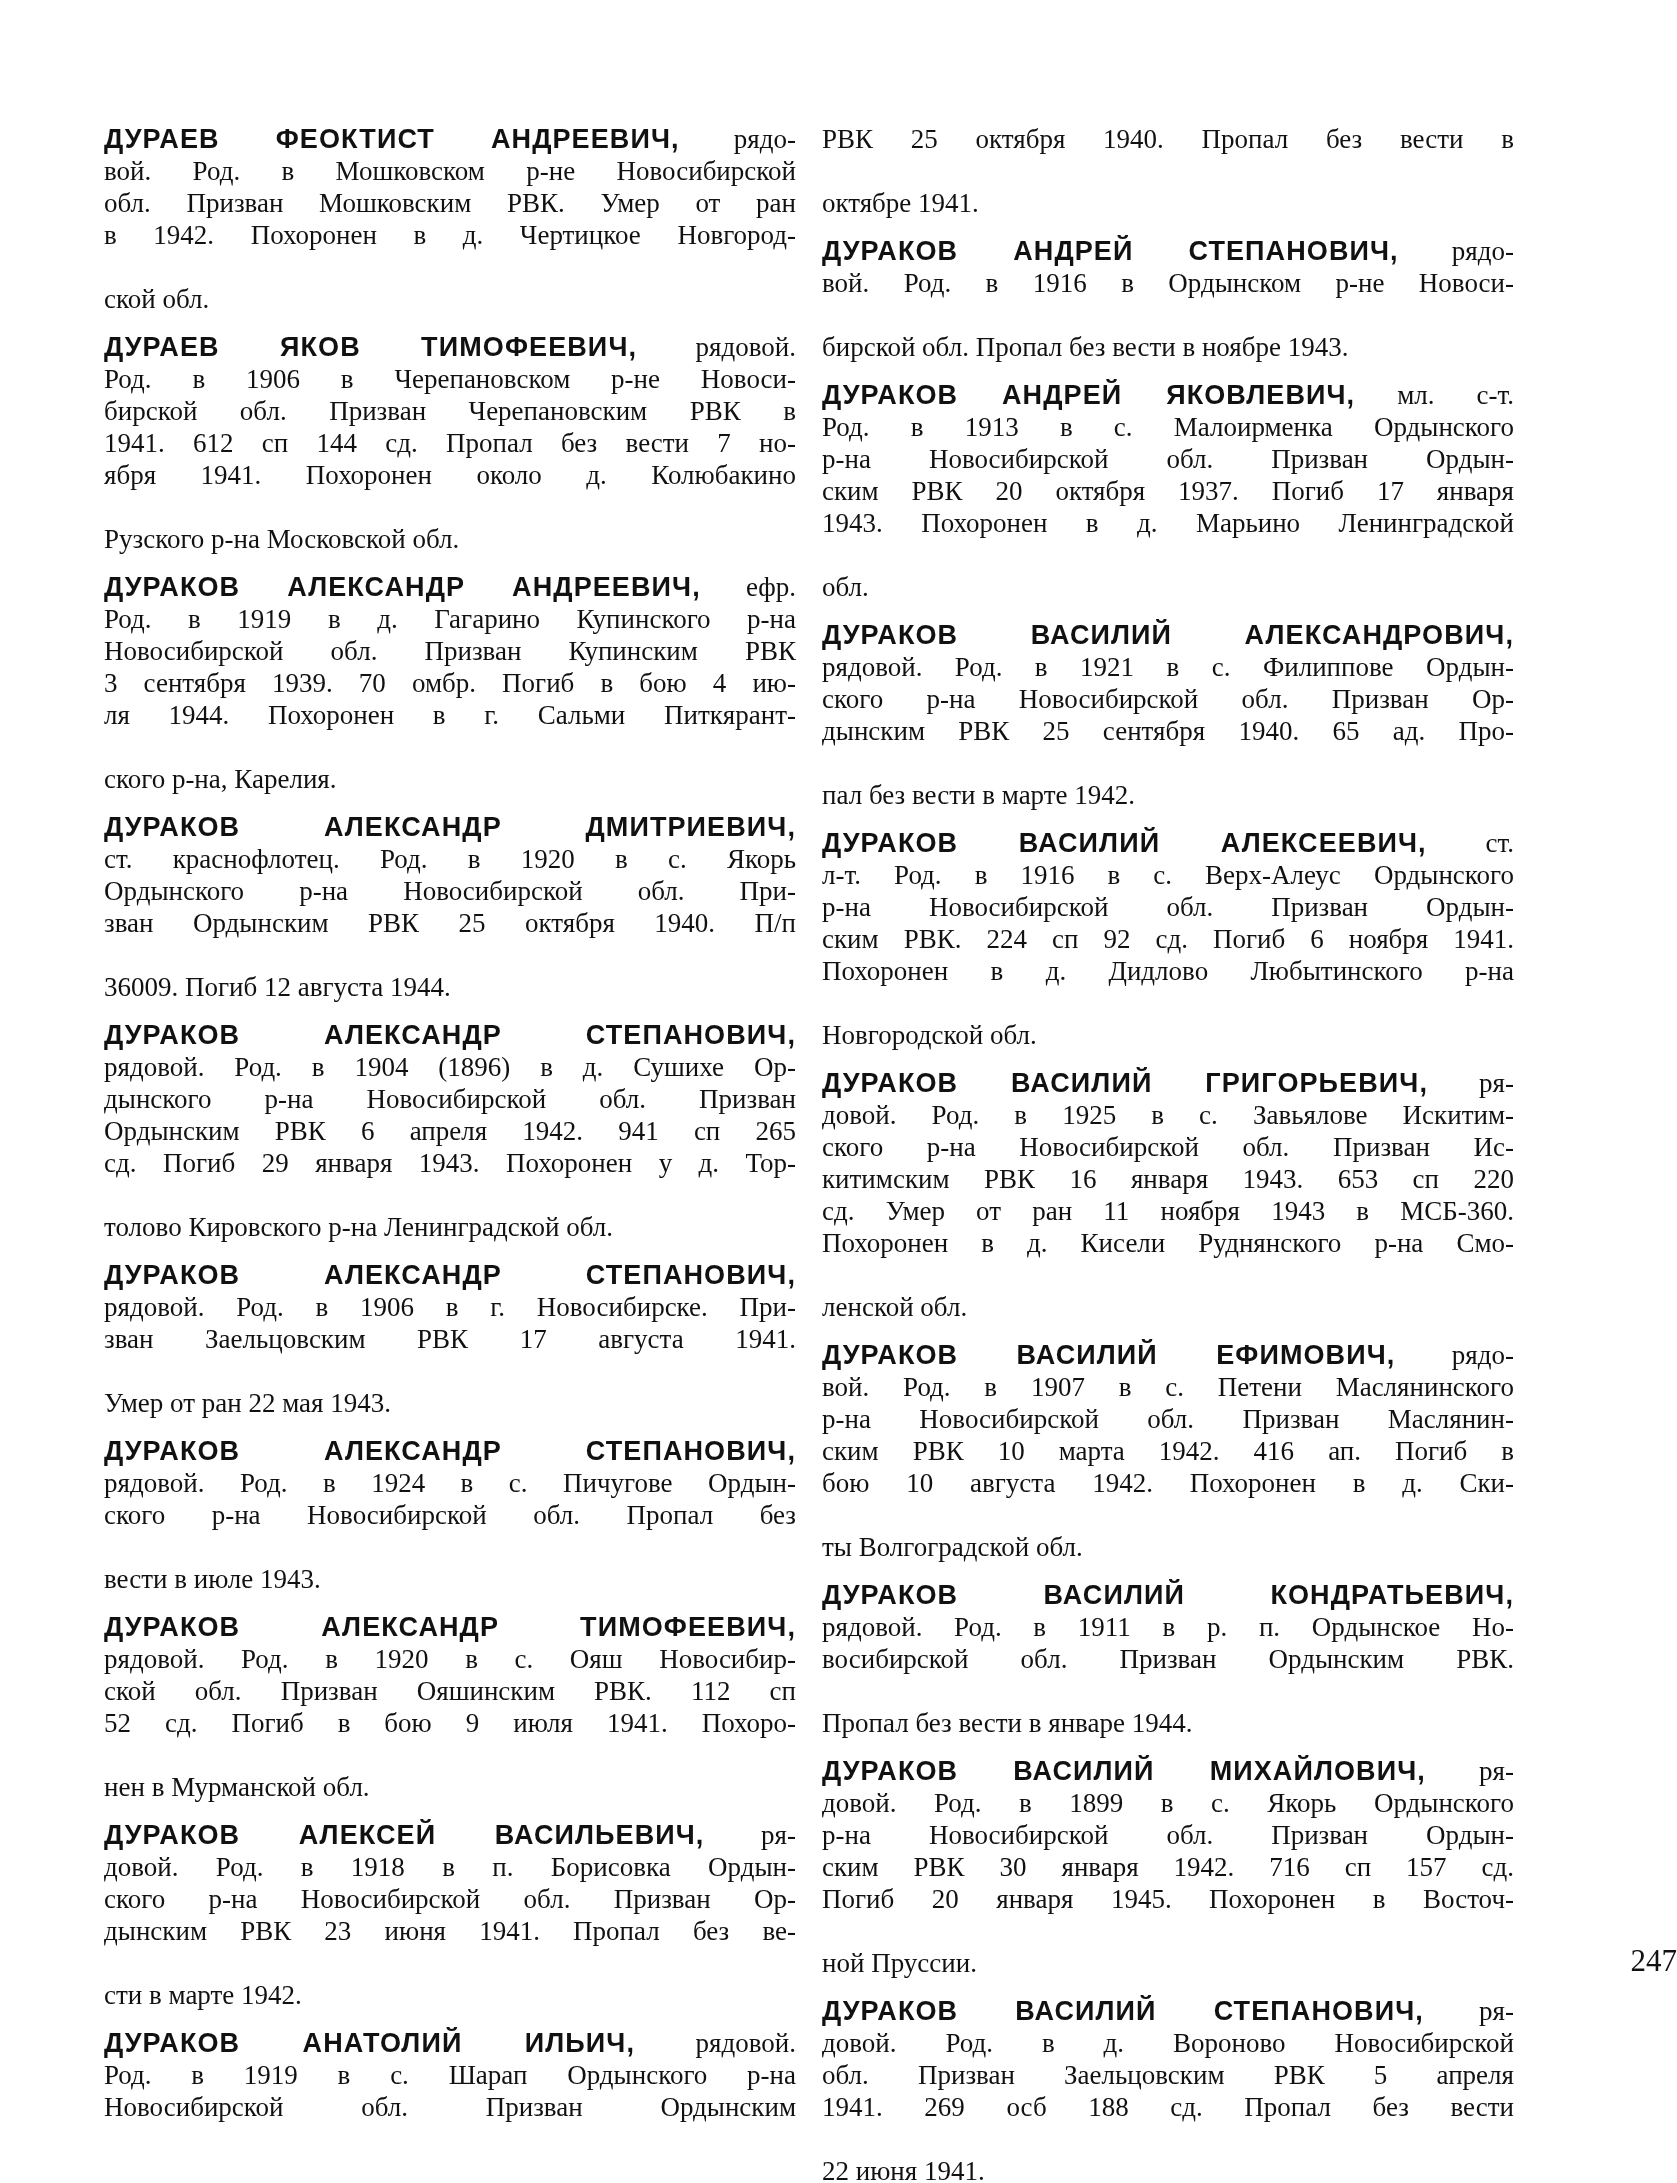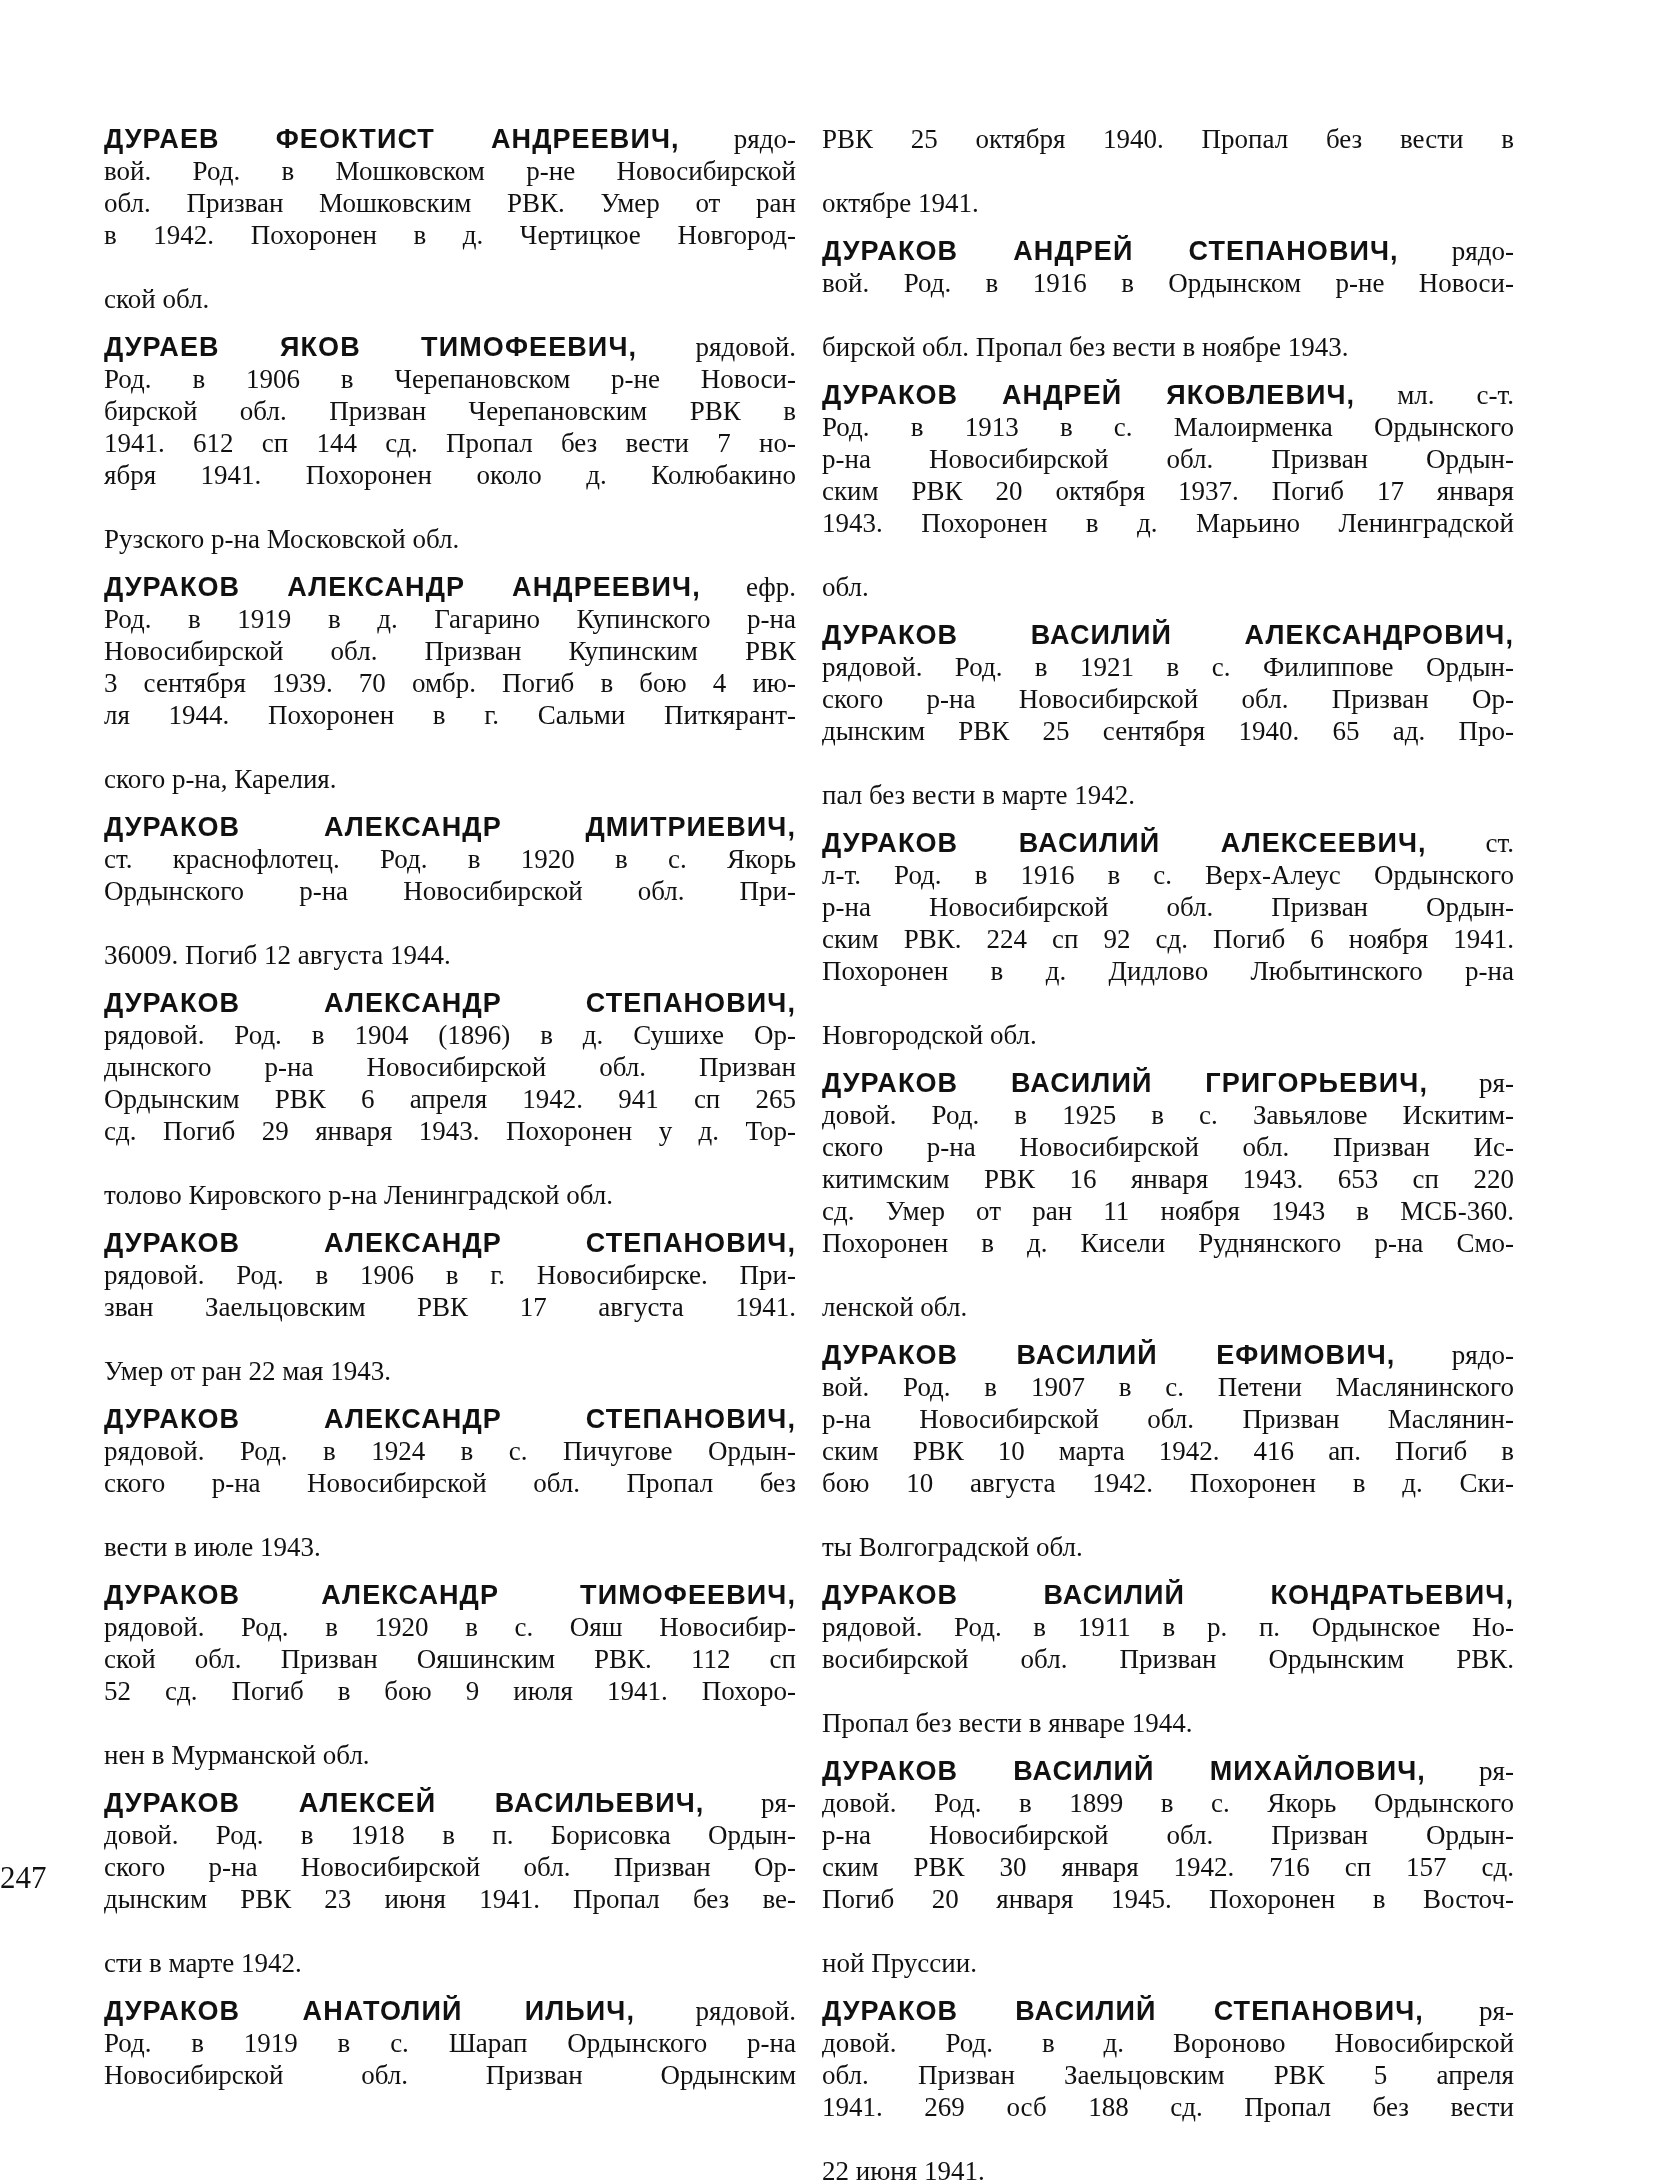--- a/index.html
+++ b/index.html
@@ -5,21 +5,21 @@
   html, body { margin: 0; padding: 0; background: #ffffff; }
   body { width: 1677px; height: 2183px; position: relative; overflow: hidden; }
   .page { position: absolute; left: 0; top: 0; width: 1677px; height: 2183px; background: #ffffff; color: #111111; }
   .col { position: absolute; top: 123px; width: 692px; font-family: "Liberation Serif", "DejaVu Serif", serif; font-size: 27px; line-height: 32px; }
   .col.left { left: 104px; }
   .col.right { left: 822px; }
   .entry { margin: 0 0 16px 0; }
   .line { display: block; white-space: nowrap; text-align: justify; text-align-last: justify; overflow: visible; }
   .line.last { text-align-last: left; margin-top: 32px; }
   .name { font-family: "Liberation Sans", "DejaVu Sans", sans-serif; font-weight: bold; font-stretch: condensed; letter-spacing: 1.1px; font-size: 27px; }
-  .page-number { position: absolute; top: 1860px; left: 0; width: 1677px; text-align: left; font-family: "Liberation Serif", serif; font-size: 31px; color: #111; }
+  .page-number { position: absolute; top: 1943px; left: 0; width: 1677px; text-align: right; font-family: "Liberation Serif", serif; font-size: 31px; color: #111; }
 </style>
 </head>
 <body>
 
 <div class="page">
   <div class="col left">
       <div class="entry">
         <span class="line"><span class="name">ДУРАЕВ ФЕОКТИСТ АНДРЕЕВИЧ,</span><span> рядо-</span></span>
         <span class="line"><span>вой. Род. в Мошковском р-не Новосибирской</span></span>
         <span class="line"><span>обл. Призван Мошковским РВК. Умер от ран</span></span>
@@ -39,20 +39,21 @@
         <span class="line"><span>Род. в 1919 в д. Гагарино Купинского р-на</span></span>
         <span class="line"><span>Новосибирской обл. Призван Купинским РВК</span></span>
         <span class="line"><span>3 сентября 1939. 70 омбр. Погиб в бою 4 ию-</span></span>
         <span class="line"><span>ля 1944. Похоронен в г. Сальми Питкярант-</span></span>
         <span class="line last"><span>ского р-на, Карелия.</span></span>
       </div>
       <div class="entry">
         <span class="line"><span class="name">ДУРАКОВ АЛЕКСАНДР ДМИТРИЕВИЧ,</span></span>
         <span class="line"><span>ст. краснофлотец. Род. в 1920 в с. Якорь</span></span>
         <span class="line"><span>Ордынского р-на Новосибирской обл. При-</span></span>
+        <span class="line"><span>зван Ордынским РВК 25 октября 1940. П/п</span></span>
         <span class="line last"><span>36009. Погиб 12 августа 1944.</span></span>
       </div>
       <div class="entry">
         <span class="line"><span class="name">ДУРАКОВ АЛЕКСАНДР СТЕПАНОВИЧ,</span></span>
         <span class="line"><span>рядовой. Род. в 1904 (1896) в д. Сушихе Ор-</span></span>
         <span class="line"><span>дынского р-на Новосибирской обл. Призван</span></span>
         <span class="line"><span>Ордынским РВК 6 апреля 1942. 941 сп 265</span></span>
         <span class="line"><span>сд. Погиб 29 января 1943. Похоронен у д. Тор-</span></span>
         <span class="line last"><span>толово Кировского р-на Ленинградской обл.</span></span>
       </div>

